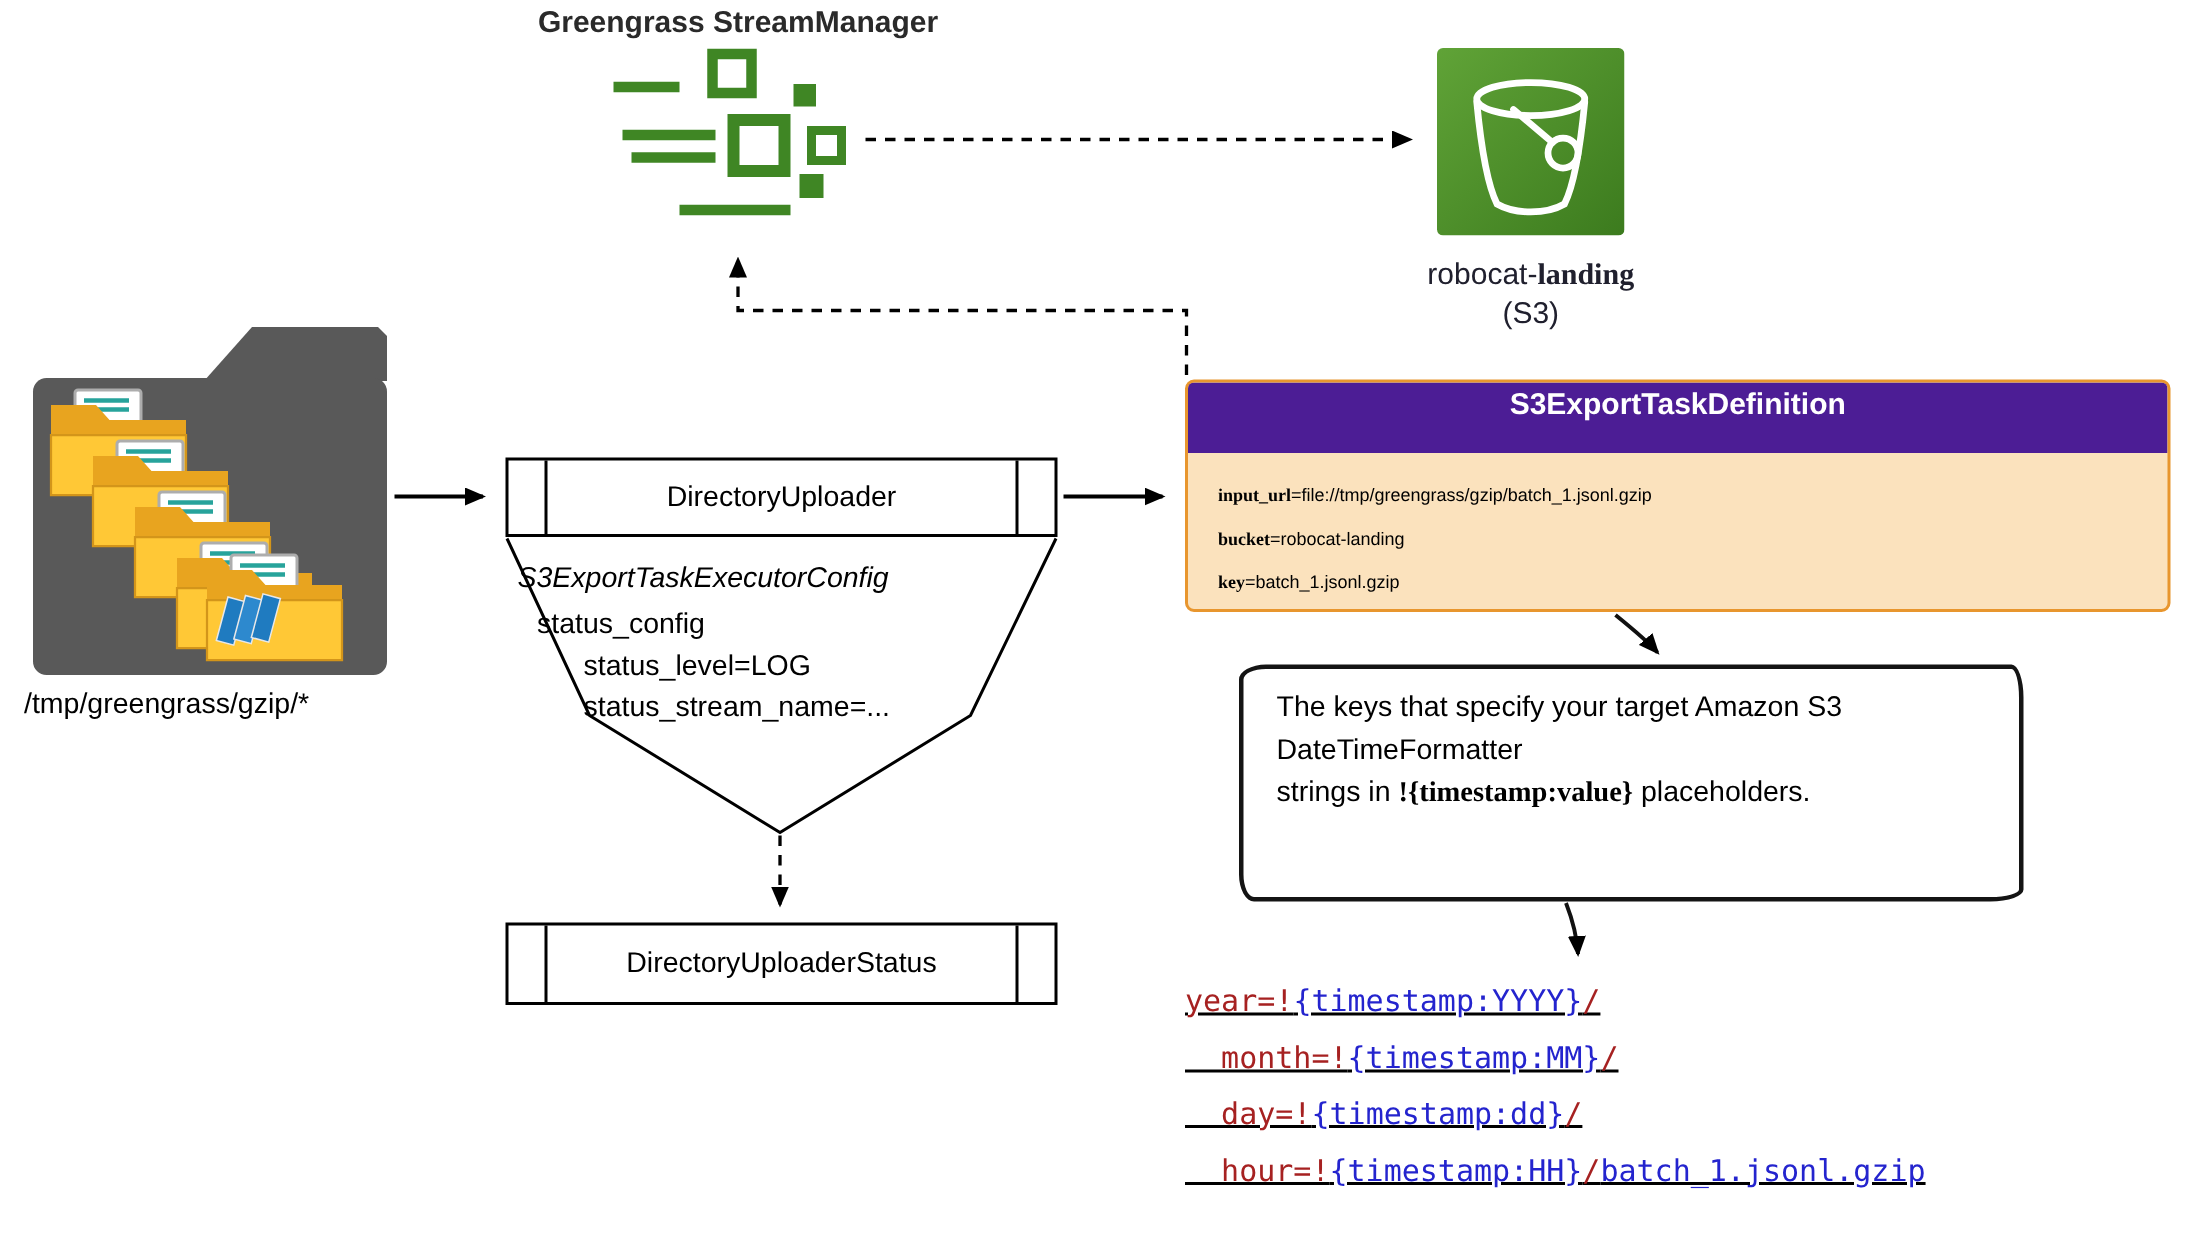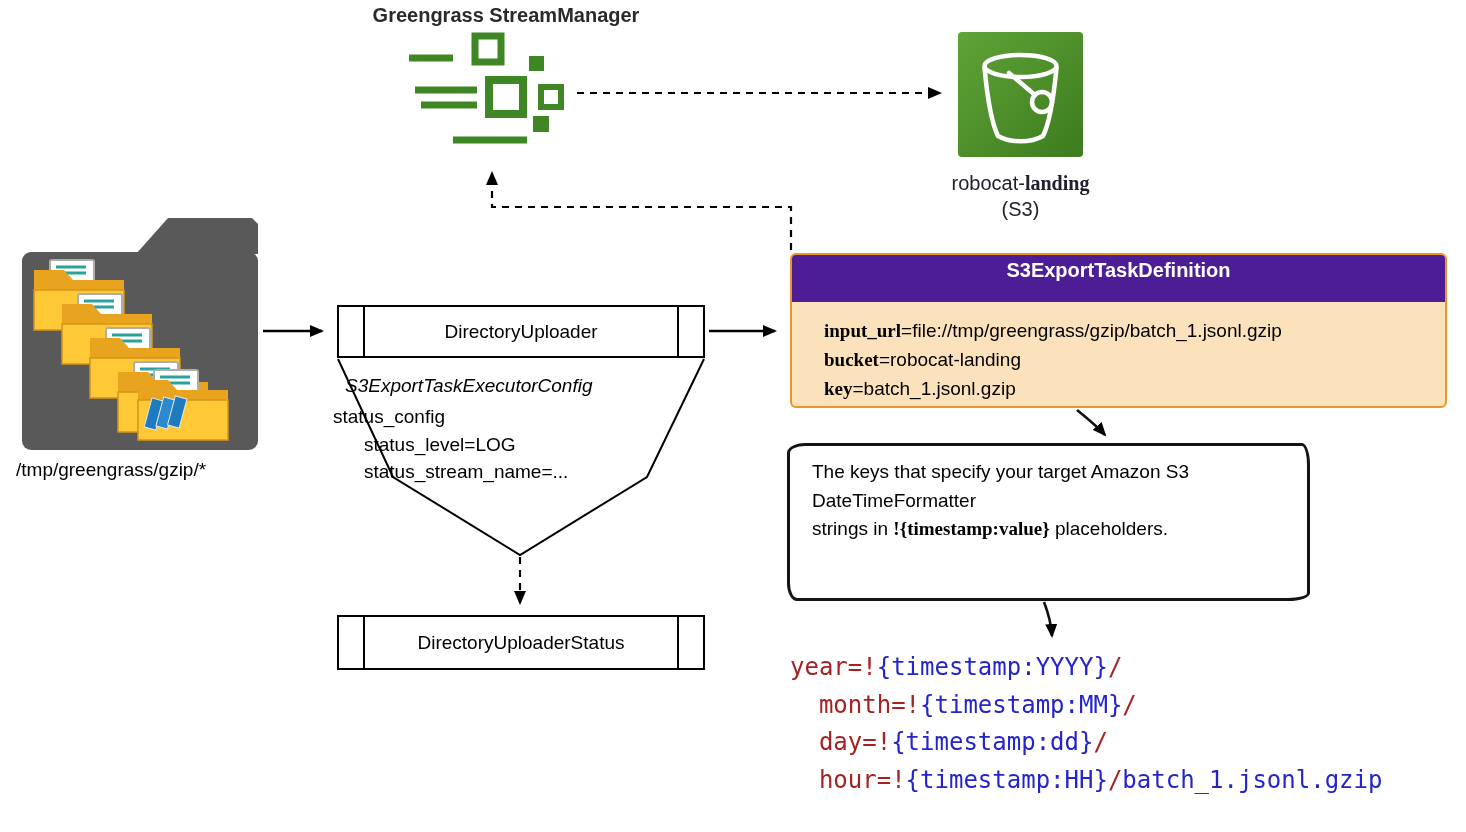--- a/index.html
+++ b/index.html
@@ -21,29 +21,29 @@
   .uml-side.l { border-right:2px solid #000; }
   .uml-side.r { border-left:2px solid #000; }
   .uml-label { flex:1; display:flex; align-items:center; justify-content:center; font-size:19px; }
 
   .config-title { font-style:italic; font-size:19px; text-align:left; }
   .config-lines { font-size:19px; line-height:27.5px; }
   .config-lines .tline + .tline { padding-left:31px; }
 
   .taskdef { border:2px solid #E8962E; border-radius:6px; background:#FBE2BD; overflow:hidden; }
   .taskdef-header { background:#4c1d95; color:#fff; font-weight:bold; font-size:20px; text-align:center; height:47px; line-height:30px; }
-  .taskdef-body { padding:14px 0 0 32px; font-size:19px; line-height:29px; }
+  .taskdef-body { padding:14px 0 0 20px; font-size:12px; line-height:29px; }
   .taskdef-body .tok-bold { font-weight:bold; }
 
   .callout { border:3px solid #141414; background:#fff; padding:12px 14px 0 22px;
              font-size:19px; line-height:28.5px;
              border-radius:18px 8px 22px 10px / 10px 22px 8px 18px; }
   .callout .tok-bold { font-weight:bold; }
 
-  .code { font-family:"DejaVu Sans Mono", monospace; font-size:24px; line-height:37.5px; white-space:pre; }
+  .code { font-family:"DejaVu Sans Mono", monospace; font-size:20px; line-height:37.5px; white-space:pre;text-decoration:underline; }
   .tok-bold { font-weight:bold;font-family:Liberation Serif, serif; }
   .tok-red { color:#A62121; }
   .tok-blue { color:#2424CE; }
 
   
   .dash { stroke:#000; stroke-width:2.2; fill:none; stroke-dasharray:7 6; }
   .solid { stroke:#000; stroke-width:2.6; fill:none; }
   .solid2 { stroke:#111; stroke-width:2.6; fill:none; }
   .pent { stroke:#000; stroke-width:2; fill:none; }
   .arr { marker-end:url(#ah); }
@@ -62,21 +62,21 @@
     <path class="dash arr" d="M577,93 H940"></path>
     <path class="dash arr" d="M791,250 V207 H492 V173"></path>
     <path class="solid arr" d="M263,331 H322"></path>
     <path class="solid arr" d="M709,331 H775"></path>
     <path class="pent" d="M338,359 L393,477 L520,555 L647,477 L704,359"></path>
     <path class="dash arr" d="M520,557 V603"></path>
     <path class="solid2 arr" d="M1077,410 Q1098,427 1105,435"></path>
     <path class="solid2 arr" d="M1044,602 Q1051,620 1052,636"></path>
   </svg>
 
-  <div class="abs title" style="left:341px;top:4px;width:330px">Greengrass StreamManager</div>
+  <div class="abs title" style="left:327px;top:4px;width:330px">Greengrass StreamManager</div>
 
   <svg class="abs" style="left:405px;top:28px" width="172" height="130" viewBox="0 0 172 130">
     <g stroke="#3F8624" fill="none" stroke-width="7">
       <line x1="4" y1="30" x2="48" y2="30"></line>
       <rect x="70" y="8" width="26" height="26"></rect>
       <rect x="124" y="28" width="15" height="15" fill="#3F8624" stroke="none"></rect>
       <line x1="10" y1="62" x2="72" y2="62"></line>
       <line x1="16" y1="77" x2="72" y2="77"></line>
       <rect x="84" y="52" width="34" height="34" stroke-width="8"></rect>
       <rect x="136" y="59" width="20" height="20" stroke-width="6"></rect>
@@ -132,42 +132,42 @@
 
   <div class="abs path-label" style="left:16px;top:459px">/tmp/greengrass/gzip/*</div>
 
   <div class="abs uml-box" style="left:337px;top:305px;width:368px;height:53px">
     <div class="uml-side l"></div>
     <div class="uml-label">DirectoryUploader</div>
     <div class="uml-side r"></div>
   </div>
 
   <div class="abs config-title" style="left:345px;top:375px;width:350px">S3ExportTaskExecutorConfig</div>
-  <div class="abs config-lines" style="left:333px;top:403px">
+  <div class="abs config-lines" style="left:358px;top:403px">
       <div class="tline"><span>status_config</span></div>
       <div class="tline"><span>status_level=LOG</span></div>
       <div class="tline"><span>status_stream_name=...</span></div>
     </div>
 
   <div class="abs uml-box" style="left:337px;top:615px;width:368px;height:55px">
     <div class="uml-side l"></div>
     <div class="uml-label">DirectoryUploaderStatus</div>
     <div class="uml-side r"></div>
   </div>
 
   <div class="abs taskdef" style="left:790px;top:253px;width:657px;height:155px">
     <div class="taskdef-header">S3ExportTaskDefinition</div>
     <div class="taskdef-body">
         <div class="tline"><span class="tok-bold">input_url</span><span>=file://tmp/greengrass/gzip/batch_1.jsonl.gzip</span></div>
         <div class="tline"><span class="tok-bold">bucket</span><span>=robocat-landing</span></div>
         <div class="tline"><span class="tok-bold">key</span><span>=batch_1.jsonl.gzip</span></div>
       </div>
   </div>
 
-  <div class="abs callout" style="left:787px;top:443px;width:523px;height:158px">
+  <div class="abs callout" style="left:826px;top:443px;width:523px;height:158px">
       <div class="tline"><span>The keys that specify your target Amazon S3</span></div>
       <div class="tline"><span>DateTimeFormatter</span></div>
       <div class="tline"><span>strings in </span><span class="tok-bold">!{timestamp:value}</span><span> placeholders.</span></div>
     </div>
 
   <div class="abs code" style="left:790px;top:649px"><div class="tline"><span class="tok-red">year=!</span><span class="tok-blue">{timestamp:YYYY}</span><span class="tok-red">/</span></div><div class="tline"><span class="tok-red">  month=!</span><span class="tok-blue">{timestamp:MM}</span><span class="tok-red">/</span></div><div class="tline"><span class="tok-red">  day=!</span><span class="tok-blue">{timestamp:dd}</span><span class="tok-red">/</span></div><div class="tline"><span class="tok-red">  hour=!</span><span class="tok-blue">{timestamp:HH}</span><span class="tok-red">/</span><span class="tok-blue">batch_1.jsonl.gzip</span></div></div>
 
 </div>
 
 </body></html>

